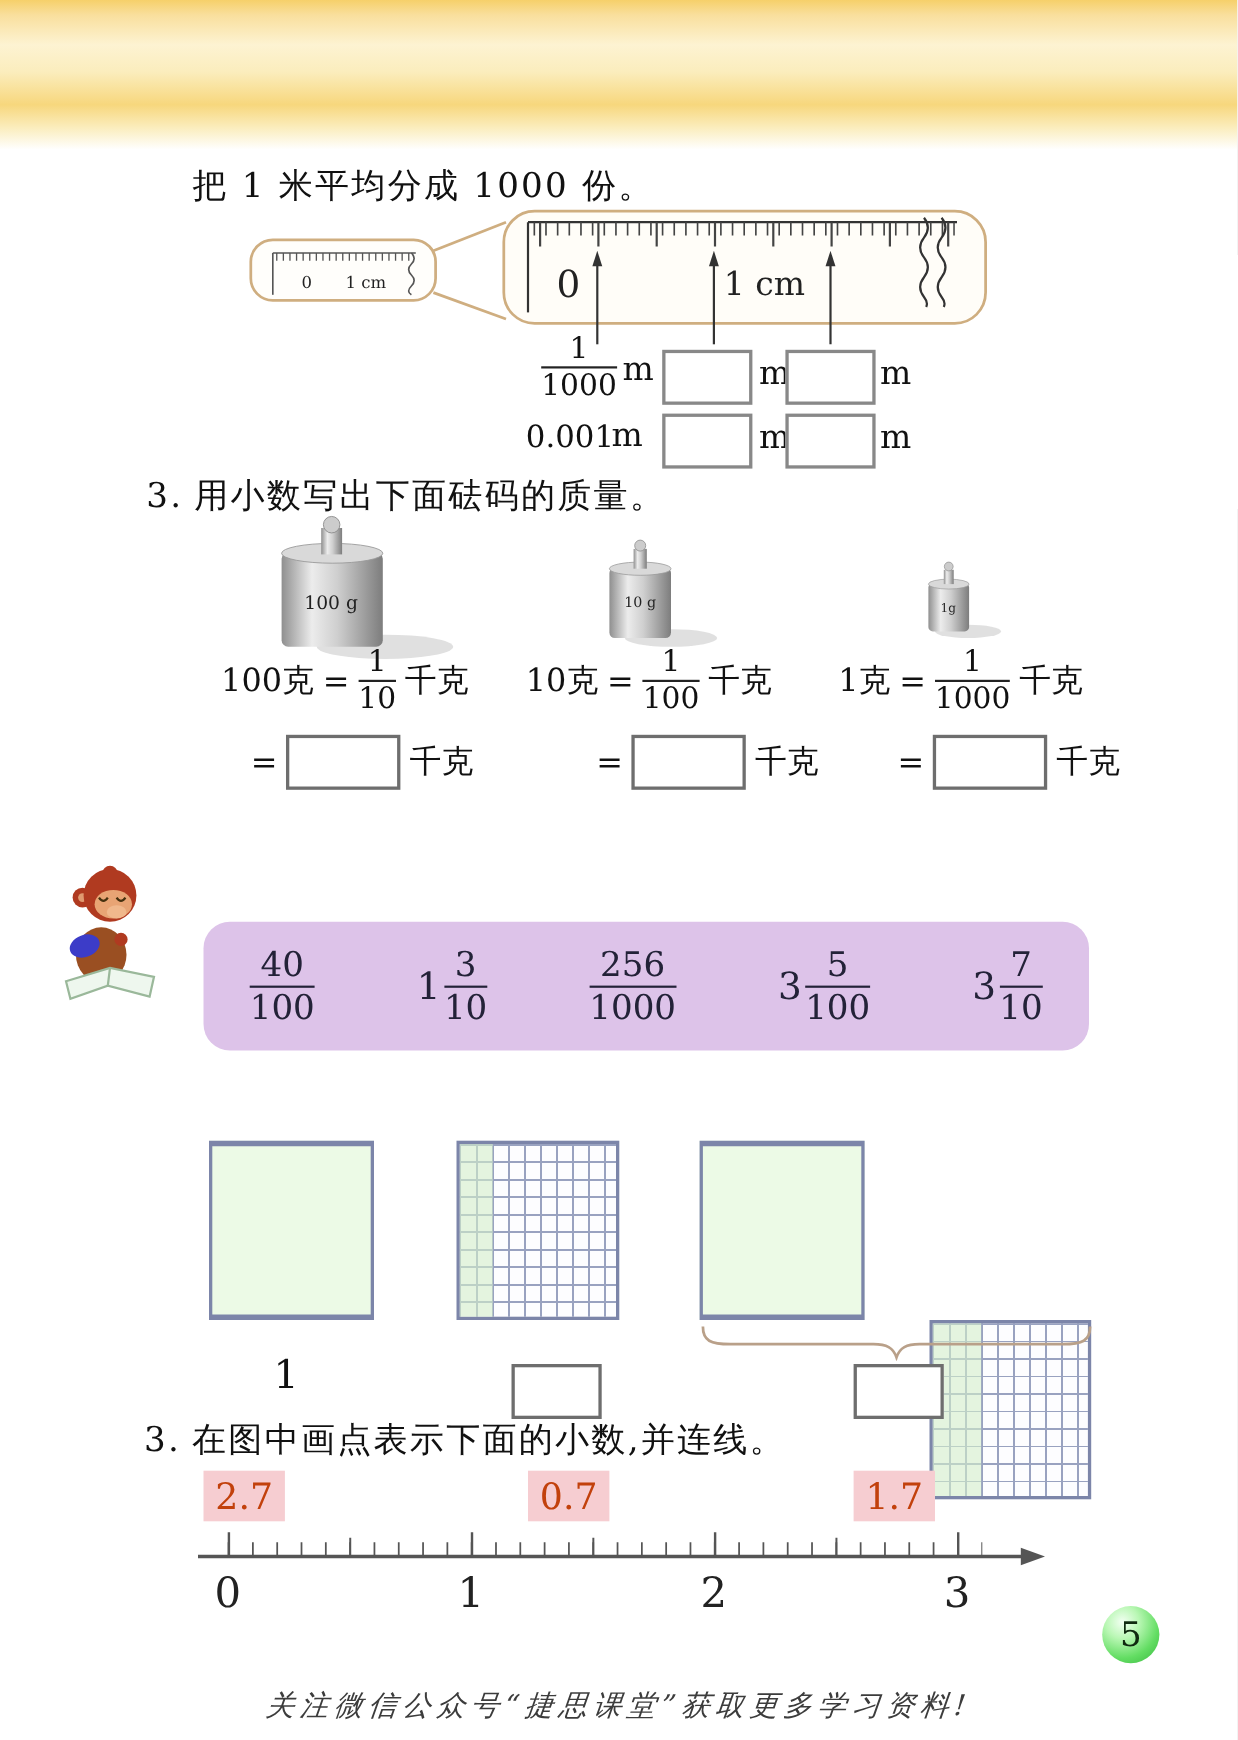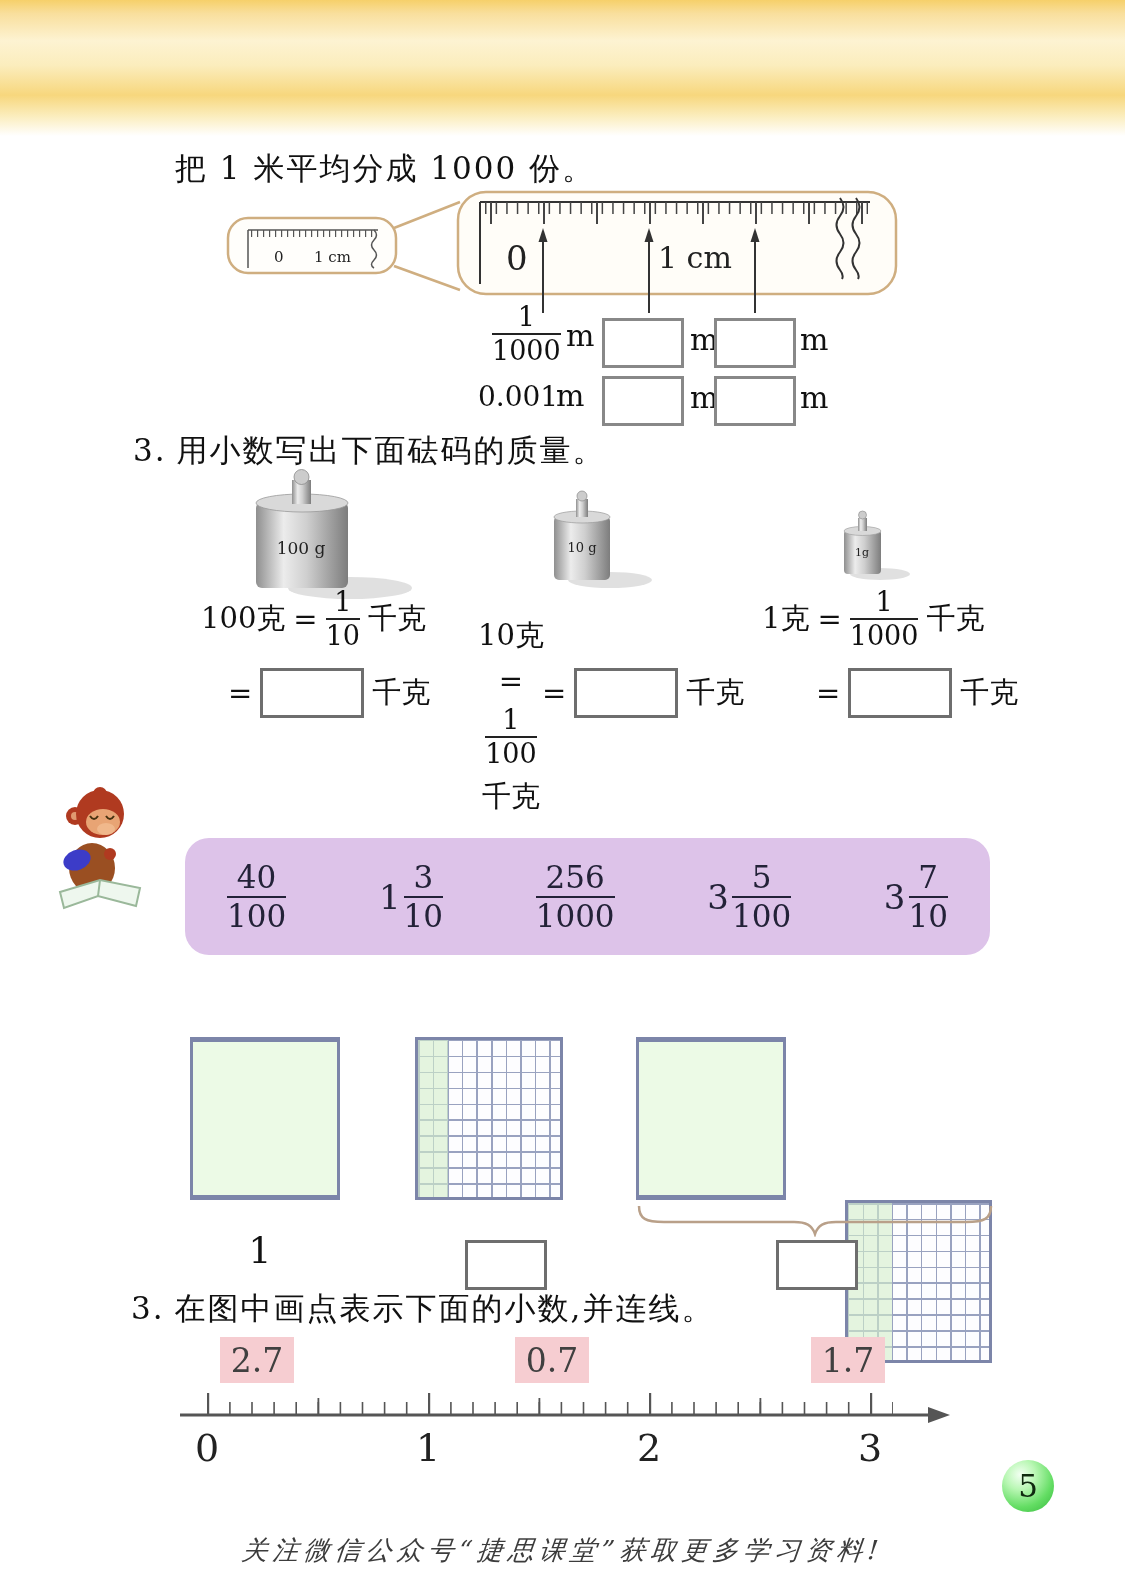--- a/index.html
+++ b/index.html
@@ -12,21 +12,21 @@
   .num-label{font-size:31px;margin-right:10px;}
   .frac{display:inline-flex;flex-direction:column;align-items:center;line-height:1.05;vertical-align:middle;}
   .frac .bar{align-self:stretch;border-top:2.5px solid #222;margin:2px 0;}
   .wbox{display:inline-block;background:#fff;border:3px solid #6e6e6e;}
   .solid-sq{background:#ecfae6;border:3px solid #7c85a9;border-top-width:5px;border-bottom-width:5px;box-sizing:border-box;}
   .grid-sq{background:#fdfdff;border:3px solid #7c85a9;box-sizing:border-box;position:relative;
     background-image:repeating-linear-gradient(90deg,#99a2c0 0 1.5px,rgba(0,0,0,0) 1.5px 14.6px),
                      repeating-linear-gradient(180deg,#99a2c0 0 1.5px,rgba(0,0,0,0) 1.5px 15.9px);}
   .tint{position:absolute;left:0;top:0;bottom:0;background:rgba(212,238,202,0.6);}
   .chip{position:absolute;top:1337px;width:74px;height:46px;background:#f6cdd1;
-        display:flex;align-items:center;justify-content:center;font-size:33px;color:#404040;margin-left:35px;}
+        display:flex;align-items:center;justify-content:center;font-size:33px;color:#c2410c;}
   .pagenum{position:absolute;left:1002px;top:1460px;width:52px;height:52px;border-radius:50%;
         background:radial-gradient(circle at 35% 28%,#f2fff2 0%,#b9f7b4 30%,#63dd63 65%,#35b53c 100%);
         display:flex;align-items:center;justify-content:center;font-size:31px;color:#102a10;}
   .watermark{position:absolute;left:0;top:1533px;width:100%;text-align:center;font-style:italic;
         font-size:26px;letter-spacing:5px;color:#3c3c3c;transform:skewX(-6deg);}
   .eqrow{display:flex;align-items:center;gap:8px;font-size:29px;white-space:nowrap;}
   .mixed{display:inline-flex;align-items:center;gap:3px;}
   .pband{position:absolute;left:185px;top:838px;width:805px;height:117px;background:#ddc3e9;border-radius:24px;
         display:flex;align-items:center;justify-content:space-between;padding:0 42px;box-sizing:border-box;
         font-size:31px;color:#232238;}
@@ -138,21 +138,21 @@
   <div class="abs eqrow" style="left:185px;top:588px;margin-left:16px;">
     <span>100克</span>
     <span>=</span>
     <span class="frac" style="font-size:27px;">
       <span>1</span>
       <span class="bar"></span>
       <span>10</span>
     </span>
     <span>千克</span>
   </div>
-  <div class="abs eqrow" style="left:478px;top:616px;flex-direction:column;">
+  <div class="abs eqrow" style="left:478px;top:588px;">
     <span>10克</span>
     <span>=</span>
     <span class="frac" style="font-size:27px;">
       <span>1</span>
       <span class="bar"></span>
       <span>100</span>
     </span>
     <span>千克</span>
   </div>
   <div class="abs eqrow" style="left:762px;top:588px;">

